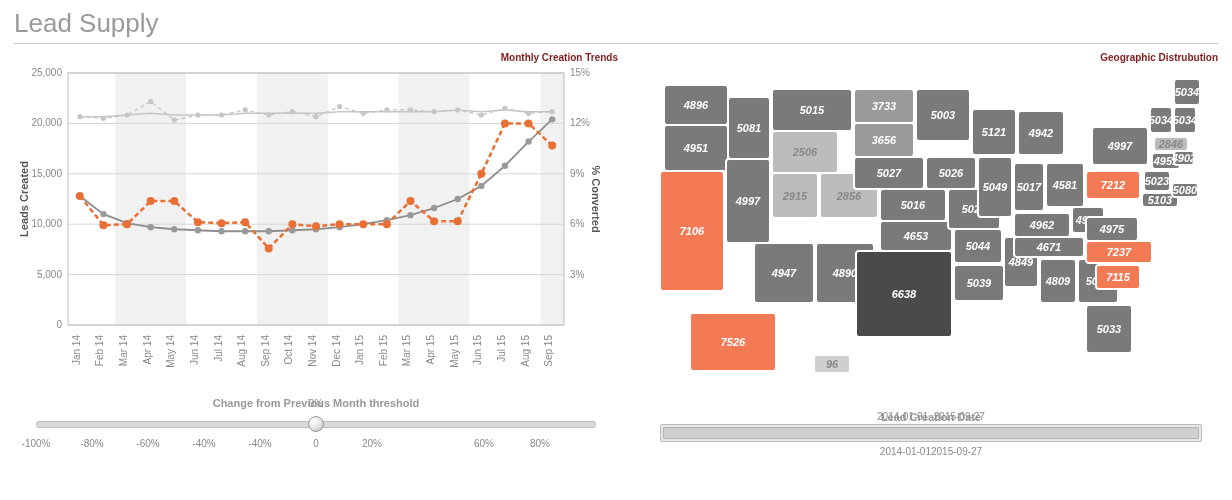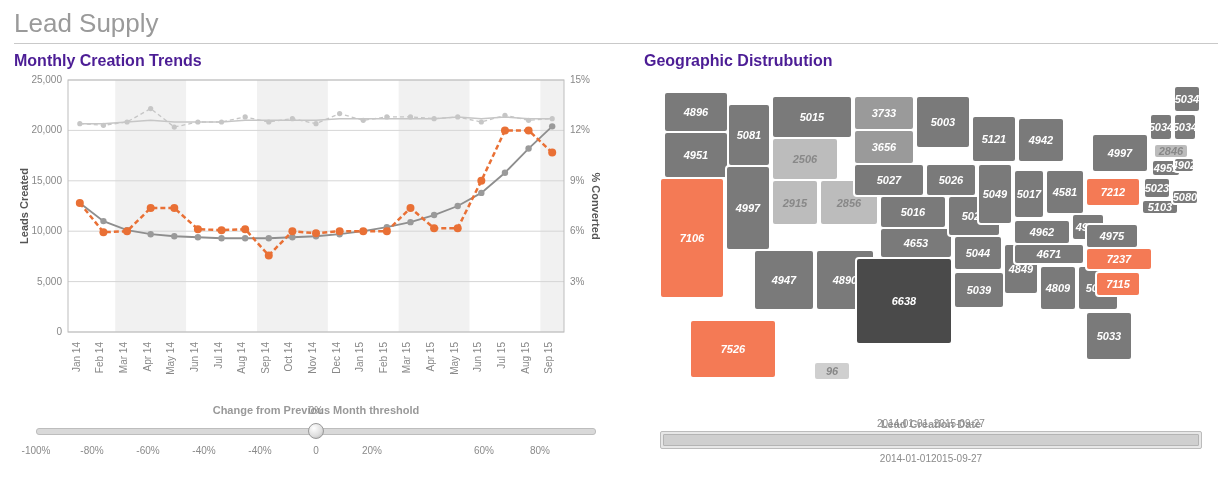--- a/index.html
+++ b/index.html
@@ -28,24 +28,24 @@
   }
   .row {
     display: flex;
     gap: 26px;
   }
   .panel {
     flex: 1 1 0;
     min-width: 0;
   }
   .panel-title {
-    text-align: left;
-    font-size: 16px;
+    text-align: right;
+    font-size: 10px;
     font-weight: 700;
-    color: #4c1d95;
+    color: #7f1d1d;
     margin-bottom: 4px;
   }
   .chart-wrap {
     position: relative;
     height: 320px;
     border: 1px solid #aaa;
     border-width: 0 0 1px 1px; 
     border: none;
   }
   svg { display:block; }

